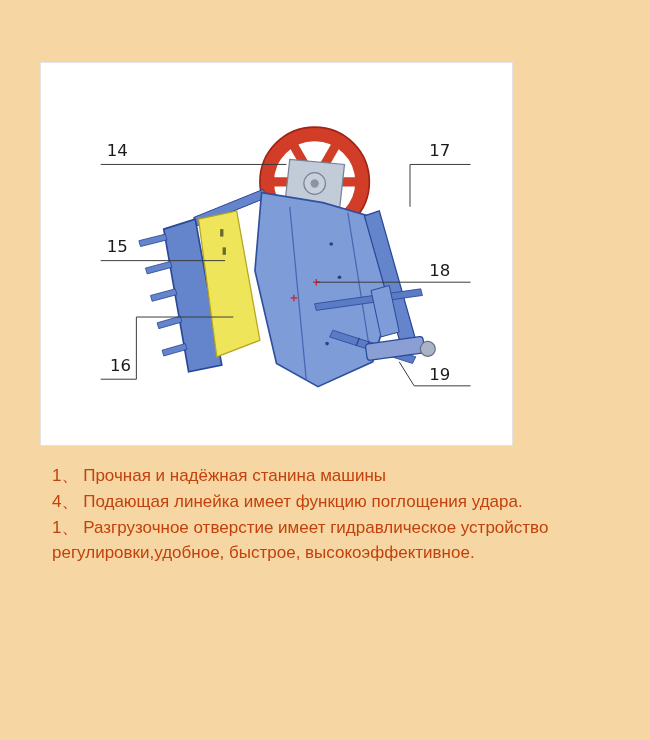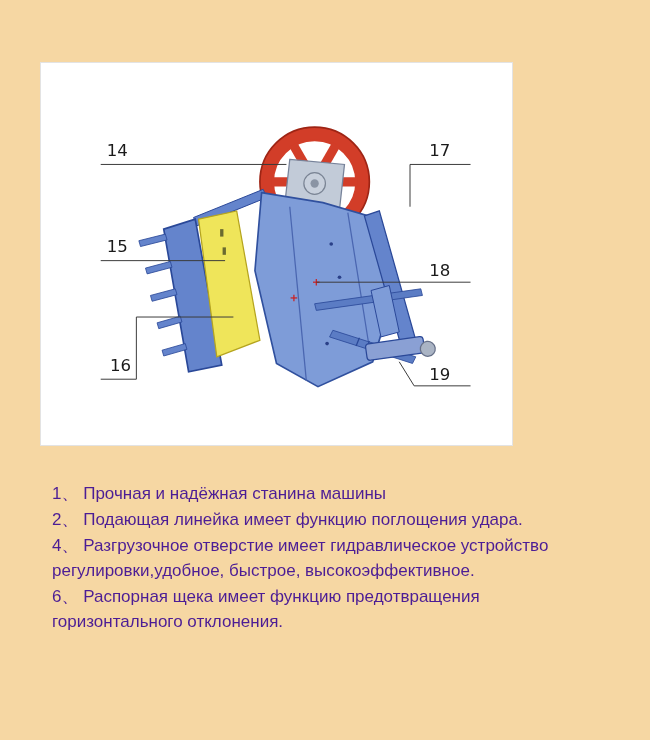--- a/index.html
+++ b/index.html
@@ -20,24 +20,23 @@
     background: #ffffff;
     border: 1px solid #e3e3e3;
     box-sizing: border-box;
   }
   .diagram-panel svg { display: block; width: 100%; height: 100%; }
   .features {
     position: absolute;
     left: 52px;
     top: 463px;
     width: 550px;
-    color: #4c1d95;
+    color: #c2410c;
     font-size: 17px;
     line-height: 25px;
-    margin-top: 18px;
   }
   .feature-item { margin: 0 0 1px 0; }
   .leader { stroke: #3a3a3a; stroke-width: 1.2; fill: none; }
   .num {
     font-family: "DejaVu Sans", sans-serif;
     font-size: 20px;
     fill: #1a1a1a;
   }
 </style>
 </head>
@@ -135,16 +134,15 @@
       <text class="num" x="96" y="333" text-anchor="middle">16</text>
       <text class="num" x="481" y="74" text-anchor="middle">17</text>
       <text class="num" x="481" y="218" text-anchor="middle">18</text>
       <text class="num" x="481" y="344" text-anchor="middle">19</text>
     </g>
   </svg>
 </div>
 
 <div class="features">
   <div class="feature-item">1、 Прочная и надёжная станина машины</div>
-  <div class="feature-item">2、 Подающая линейка имеет функцию поглощения удара.</div>
-  <div class="feature-item">4、 Разгрузочное отверстие имеет гидравлическое устройство регулировки,удобное, быстрое, высокоэффективное.</div>
-  <div class="feature-item">6、 Распорная щека имеет функцию предотвращения горизонтального отклонения.</div>
+  <div class="feature-item">4、 Подающая линейка имеет функцию поглощения удара.</div>
+  <div class="feature-item">1、 Разгрузочное отверстие имеет гидравлическое устройство регулировки,удобное, быстрое, высокоэффективное.</div>
 </div>
 
 </body></html>

